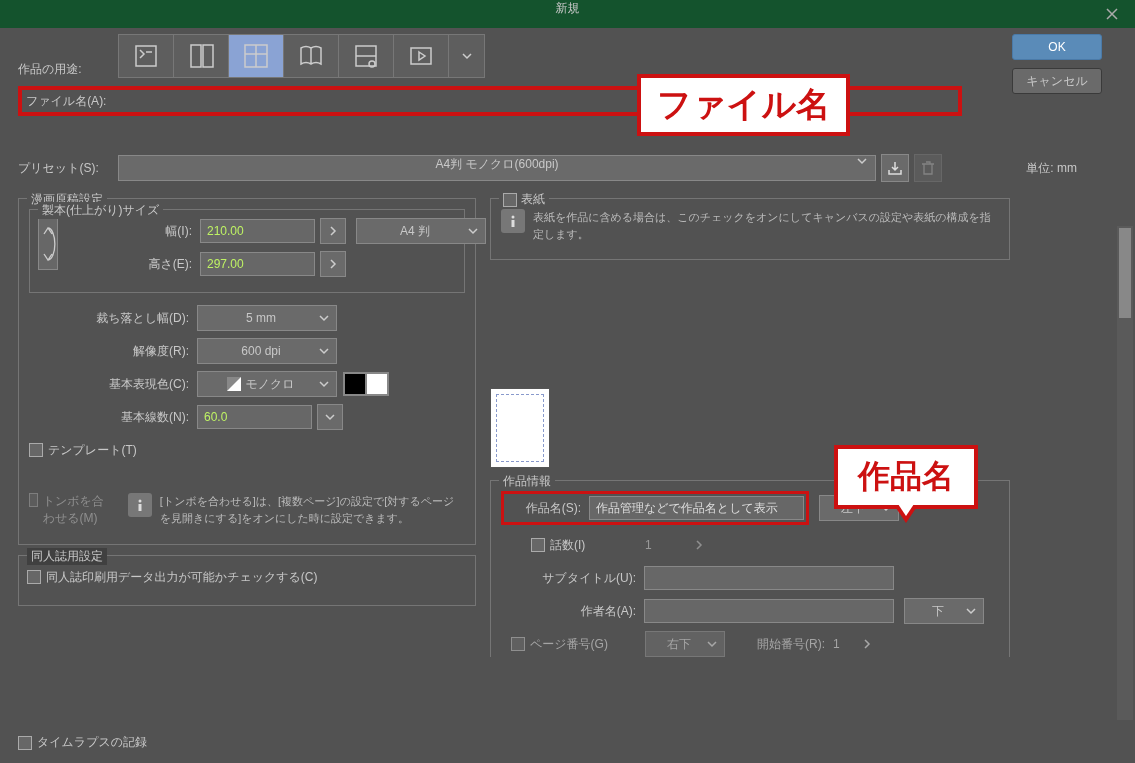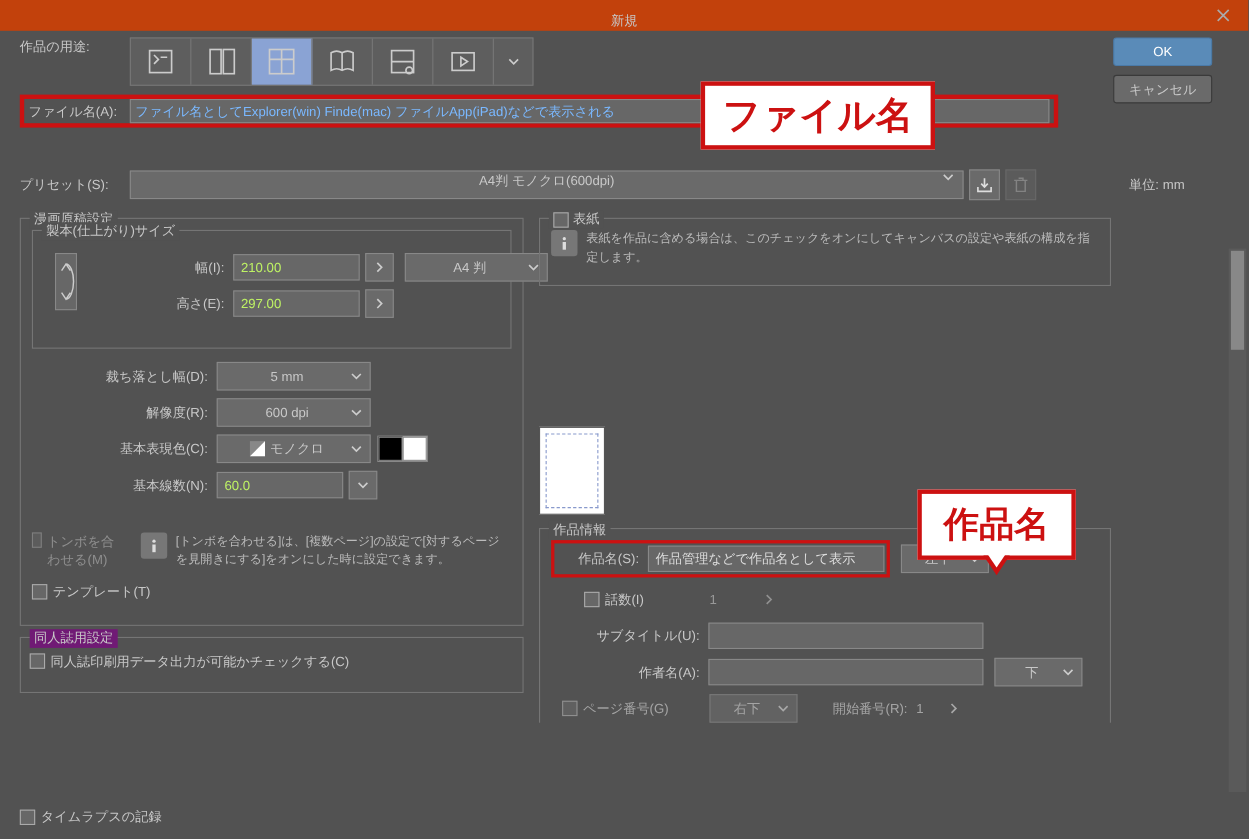--- a/index.html
+++ b/index.html
@@ -6,43 +6,43 @@
 body {
   width: 1135px; height: 763px;
   background: #525252;
   font-family: "Meiryo", "Yu Gothic", sans-serif;
   font-size: 12px;
   color: #c8c8c8;
   position: relative;
   overflow: hidden;
 }
 .titlebar {
-  height: 28px; display: flex; align-items: flex-end; justify-content: center;
-  background: #c2410c; position: relative;
+  height: 28px; display: flex; align-items: flex-start; justify-content: center;
+  background: #14532d; position: relative;
 }
 .titlebar .close {
   position: absolute; right: 0; top: 0; width: 46px; height: 28px;
   display: flex; align-items: center; justify-content: center;
   cursor: pointer;
 }
 .titlebar .close svg { stroke: #aaa; }
 .content { padding: 6px 18px 0 18px; position: relative; }
 
 .top-row { display: flex; align-items: flex-start; }
 .left-top { flex: 1; }
 .right-buttons { width: 105px; margin-left: 10px; }
 .btn {
   height: 26px; width: 90px; display: flex; align-items: center; justify-content: center;
   border: 1px solid #3a3a3a; border-radius: 3px; margin-bottom: 8px;
   cursor: pointer;
 }
 .btn.ok { background: #5a8bb8; border-color: #4a7aa8; color: #fff; }
 .btn.cancel { background: #6a6a6a; }
 
-.purpose-row { display: flex; align-items: flex-start; margin-bottom: 8px; }
+.purpose-row { display: flex; align-items: flex-end; margin-bottom: 8px; }
 .purpose-label { width: 100px; }
 .purpose-icons {
   display: flex; border: 1px solid #777; background: #5e5e5e;
 }
 .purpose-icon {
   width: 55px; height: 42px; display: flex; align-items: center; justify-content: center;
   border-right: 1px solid #777; cursor: pointer;
 }
 .purpose-icon.selected { background: #8aa3d4; }
 .purpose-icon:last-child { border-right: none; width: 35px; }
@@ -89,21 +89,21 @@
   border: 1px solid #757575; padding: 10px 10px 10px 10px; margin-bottom: 10px;
   position: relative;
 }
 .fieldset > .legend {
   position: absolute; top: -8px; left: 8px; background: #525252; padding: 0 4px;
   font-size: 12px;
 }
 .fieldset .legend .chk { margin-right: 4px; }
 
 .inner-fieldset {
-  border: 1px solid #757575; padding: 20px; margin-bottom: 12px; position: relative;
+  border: 1px solid #757575; padding: 8px; margin-bottom: 12px; position: relative;
 }
 .inner-fieldset > .legend {
   position: absolute; top: -8px; left: 8px; background: #525252; padding: 0 4px;
 }
 
 .row { display: flex; align-items: center; margin-bottom: 7px; min-height: 26px;}
 .row .lbl { text-align: right; margin-right: 8px; }
 .row .lbl.w { width: 160px; }
 .row .lbl.w2 { width: 120px; }
 .num-input {
@@ -150,21 +150,21 @@
 }
 
 .info-icon {
   width: 24px; height: 24px; background: #777; border-radius: 3px;
   display:inline-flex; align-items:center; justify-content:center;
   margin-right: 8px; flex-shrink:0;
 }
 .info-text { font-size: 11px; line-height: 1.5; color: #bbb;}
 
 .doujin-fieldset { border:1px solid #757575; padding: 8px; position:relative; margin-top:6px;}
-.doujin-fieldset .legend { position:absolute; top:-8px; left:8px; background:#701a75; padding:0 4px;}
+.doujin-fieldset .legend { position:absolute; top:-8px; left:8px; background:#404040; padding:0 4px;}
 
 .scrollbar {
   position: absolute; right: 2px; top: 226px; width: 16px; height: 494px;
   background: #5a5a5a;
 }
 .scrollbar .thumb {
   position: absolute; left: 2px; right: 2px; top: 2px; height: 90px;
   background: #888;
 }
 
@@ -252,21 +252,20 @@
           <div class="purpose-icon">
             <svg class="chev">
                 <path d="M1 3 L5 7 L9 3" fill="none" stroke="#ccc" stroke-width="1.5"></path>
               </svg>
           </div>
         </div>
       </div>
 
       <div class="filename-row">
         <span class="filename-label">ファイル名(A):</span>
-        <input class="filename-input" value="ファイル名としてExplorer(win) Finde(mac) ファイルApp(iPad)などで表示される" style="">
         <div class="callout-filename">ファイル名</div>
       </div>
     </div>
     <div class="right-buttons">
       <div class="btn ok">OK</div>
       <div class="btn cancel">キャンセル</div>
     </div>
   </div>
 
   <div class="preset-row">
@@ -368,35 +367,35 @@
         </div>
         <div class="row">
             <span class="lbl w">基本線数(N):</span>
           <input class="num-input" value="60.0" style="">
           <div class="spin-btn">
               <svg class="chev">
                 <path d="M1 3 L5 7 L9 3" fill="none" stroke="#ccc" stroke-width="1.5"></path>
               </svg>
             </div>
         </div>
+        <div class="row">
+            <span class="chk"></span>
+            <span>テンプレート(T)</span>
+          </div>
         <div class="row" style="margin-top:30px; align-items:flex-start;">
           <span class="chk dis"></span>
           <span style="opacity:.5; margin-right:20px;">トンボを合わせる(M)</span>
           <span class="info-icon">
               <svg width="14" height="14">
                 <circle cx="7" cy="3" r="1.5" fill="#ddd"></circle>
                 <rect x="5.5" y="6" width="3" height="7" fill="#ddd"></rect>
               </svg>
             </span>
           <span class="info-text">[トンボを合わせる]は、[複数ページ]の設定で[対するページを見開きにする]をオンにした時に設定できます。</span>
         </div>
-        <div class="row">
-            <span class="chk"></span>
-            <span>テンプレート(T)</span>
-          </div>
       </div>
 
       <div class="doujin-fieldset">
         <div class="legend">同人誌用設定</div>
         <div class="row">
             <span class="chk"></span>
             <span>同人誌印刷用データ出力が可能かチェックする(C)</span>
           </div>
       </div>
     </div>

